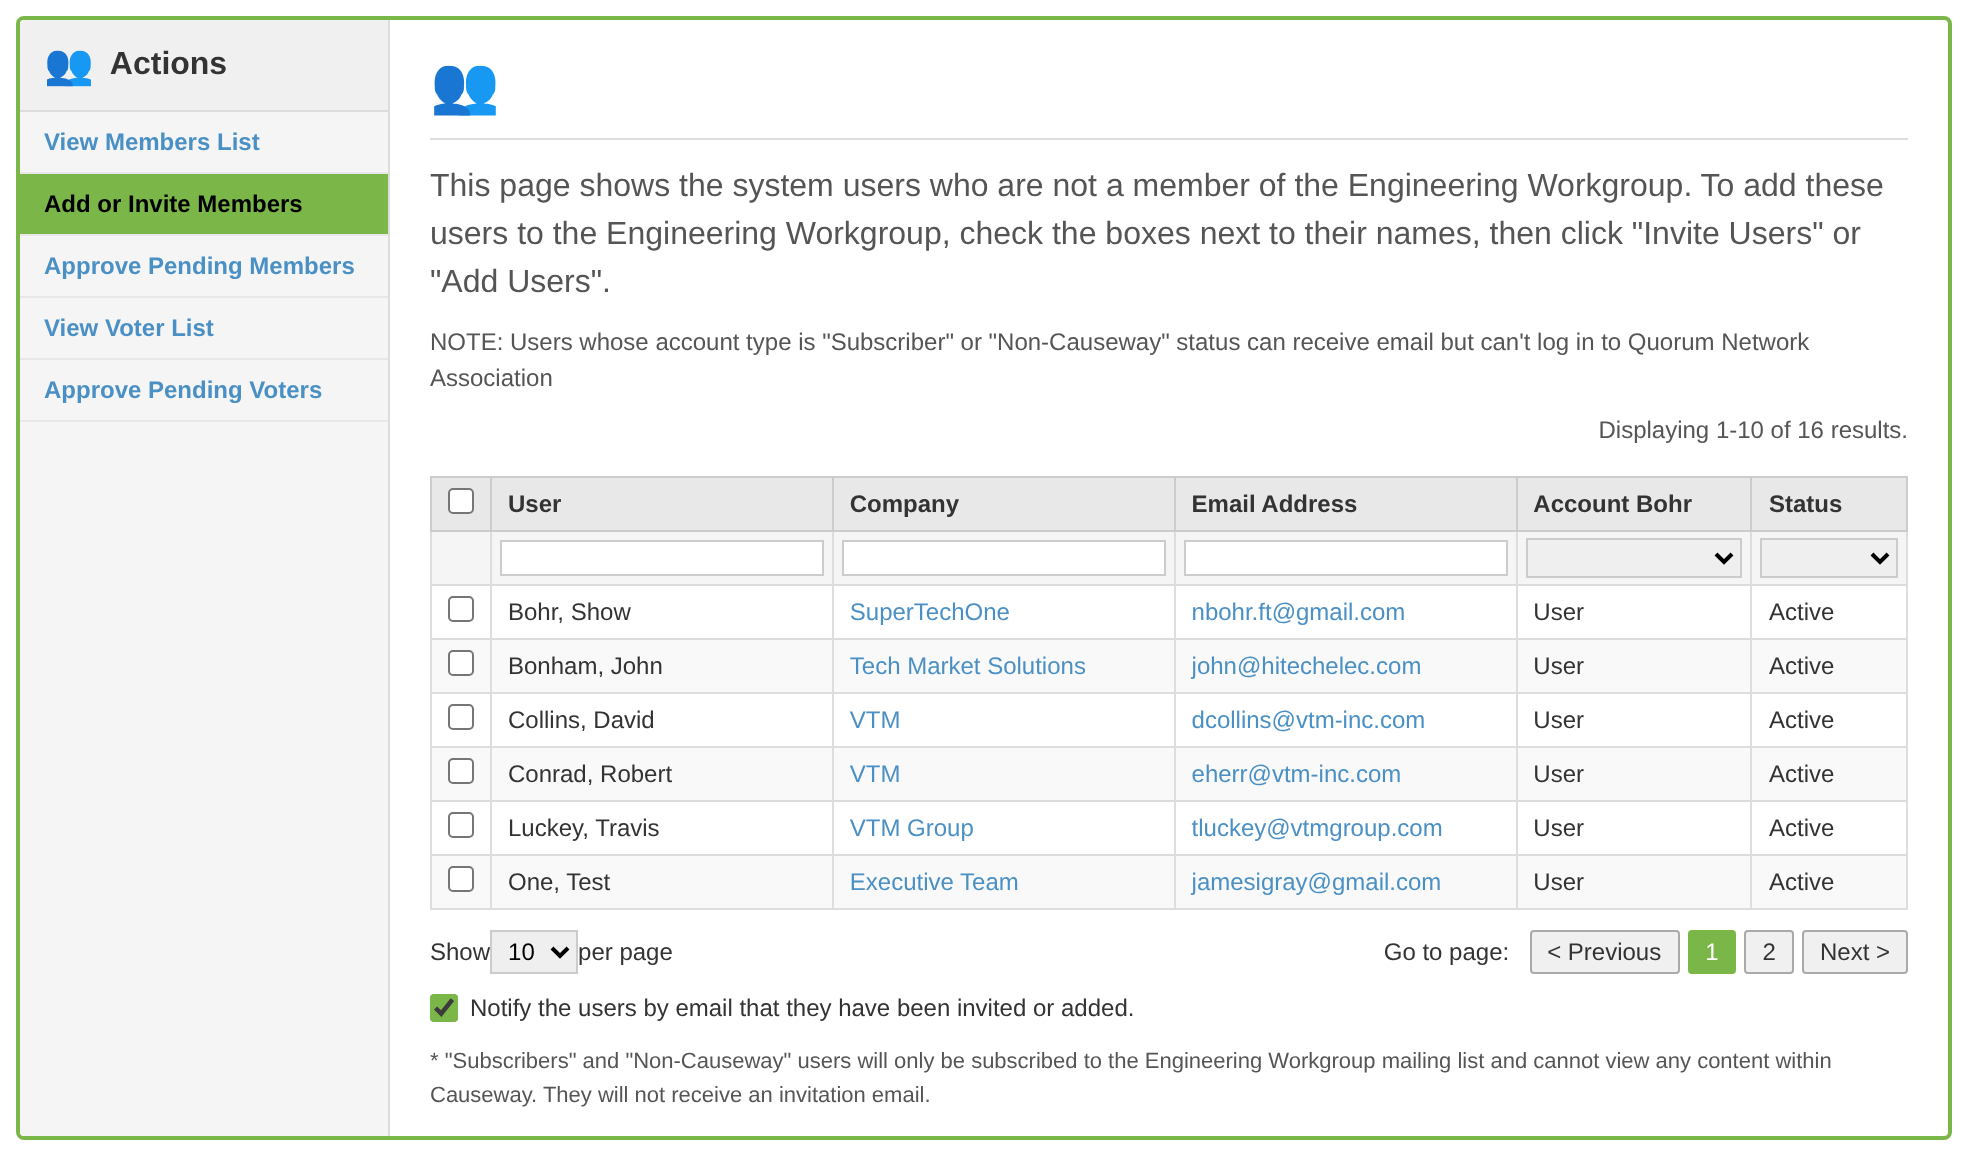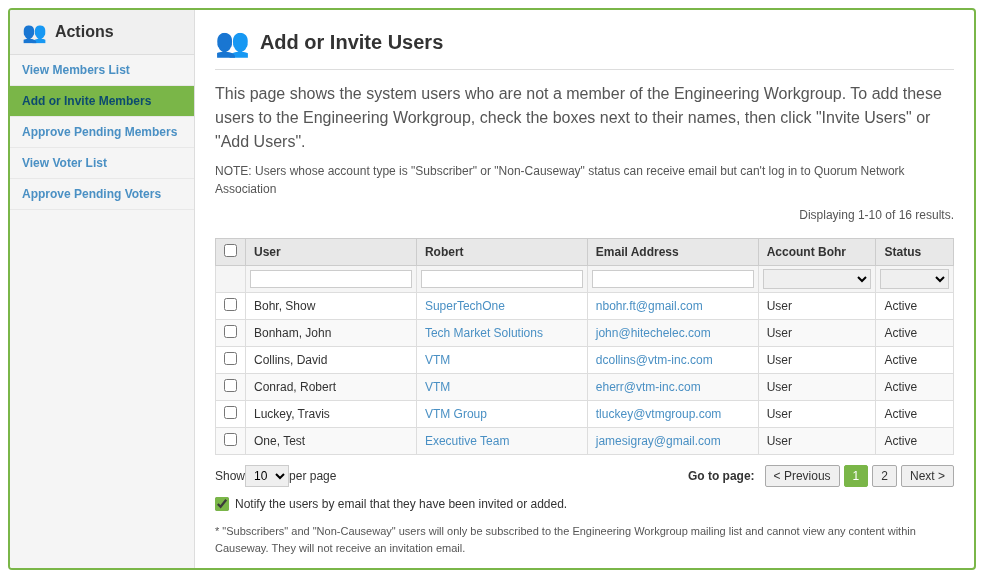--- a/index.html
+++ b/index.html
@@ -7,21 +7,21 @@
 
     .outer-border { border: 2px solid #7ab648; border-radius: 4px; margin: 8px; display: flex; height: calc(578px - 16px); overflow: hidden; }
 
     
     .sidebar { width: 185px; min-width: 185px; background: #f5f5f5; border-right: 1px solid #ddd; padding: 0; }
     .sidebar-header { background: #f0f0f0; padding: 10px 12px; display: flex; align-items: center; gap: 8px; border-bottom: 1px solid #ddd; }
     .sidebar-header-icon { color: #7ab648; font-size: 20px; }
     .sidebar-title { font-size: 16px; font-weight: bold; color: #333; }
     .sidebar-nav { list-style: none; }
     .sidebar-nav li a { display: block; padding: 8px 12px; color: #4a90c4; text-decoration: none; font-size: 12px; border-bottom: 1px solid #e8e8e8; font-weight: bold; }
-    .sidebar-nav li.active a { background: #7ab648; color: #0c4a6e; font-weight: bold; }
+    .sidebar-nav li.active a { background: #7ab648; color: #000000; font-weight: bold; }
 
     
     .main { flex: 1; padding: 16px 20px; overflow-y: auto; }
     .page-header { display: flex; align-items: center; gap: 10px; margin-bottom: 12px; border-bottom: 1px solid #ddd; padding-bottom: 10px; }
     .page-header-icon { color: #7ab648; font-size: 28px; }
     .page-header-title { font-size: 20px; font-weight: bold; color: #333; }
 
     .info-text { font-size: 16px; color: #555; margin-bottom: 8px; line-height: 1.5; }
     .note-text { font-size: 12px; color: #555; margin-bottom: 10px; line-height: 1.5; }
 
@@ -37,21 +37,21 @@
     .data-table .filter-row input { width: 100%; border: 1px solid #ccc; padding: 2px 4px; font-size: 11px; }
     .data-table .filter-row select { width: 100%; border: 1px solid #ccc; padding: 2px 2px; font-size: 11px; }
     .link-company { color: #4a90c4; text-decoration: none; }
     .email-link { color: #4a90c4; text-decoration: none; }
 
     
     .table-footer { display: flex; align-items: center; justify-content: space-between; margin-bottom: 10px; }
     .show-per-page { display: flex; align-items: center; gap: 0; font-size: 12px; }
     .show-per-page select { border: 1px solid #ccc; padding: 2px 4px; font-size: 12px; }
     .pagination { display: flex; align-items: center; gap: 4px; font-size: 12px; }
-    .pagination span { margin-right: 6px; font-weight: bold; }
+    .pagination span { margin-right: 6px; }
     .page-btn { border: 1px solid #aaa; background: #f0f0f0; padding: 3px 8px; cursor: pointer; border-radius: 2px; font-size: 12px; color: #333; }
     .page-btn.active { background: #7ab648; color: #fff; border-color: #7ab648; }
 
     .notify-row { display: flex; align-items: center; gap: 6px; font-size: 12px; margin-bottom: 12px; }
     .notify-row input[type=checkbox] { width: 14px; height: 14px; accent-color: #7ab648; }
 
     .footnote { font-size: 11px; color: #555; margin-bottom: 14px; line-height: 1.5; }
 
     .action-buttons { display: flex; gap: 10px; margin-bottom: 14px; }
     .btn-invite { background: #9dc743; border: 1px solid #7ab648; color: #fff; padding: 6px 16px; cursor: pointer; border-radius: 3px; font-size: 13px; font-weight: bold; }
@@ -84,36 +84,35 @@
       </li>
       <li>
         <a href="#">Approve Pending Voters</a>
       </li>
     </ul>
   </div>
 
   <div class="main">
     <div class="page-header">
       <span class="page-header-icon">👥</span>
-      <h1 class="page-header-title">Add or Invite Users</h1>
     </div>
 
     <p class="info-text">This page shows the system users who are not a member of the Engineering Workgroup. To add these users to the Engineering Workgroup, check the boxes next to their names, then click "Invite Users" or "Add Users".</p>
     <p class="note-text">NOTE: Users whose account type is "Subscriber" or "Non-Causeway" status can receive email but can't log in to Quorum Network Association</p>
 
     <div class="result-count">Displaying 1-10 of 16 results.</div>
 
     <table class="data-table">
       <thead>
         <tr>
           <th class="check-col">
             <input type="checkbox" style="">
           </th>
           <th>User</th>
-          <th>Robert</th>
+          <th>Company</th>
           <th>Email Address</th>
           <th>Account Bohr</th>
           <th>Status</th>
         </tr>
         <tr class="filter-row">
           <td class="check-col"></td>
           <td>
             <input type="text" style="">
           </td>
           <td>

